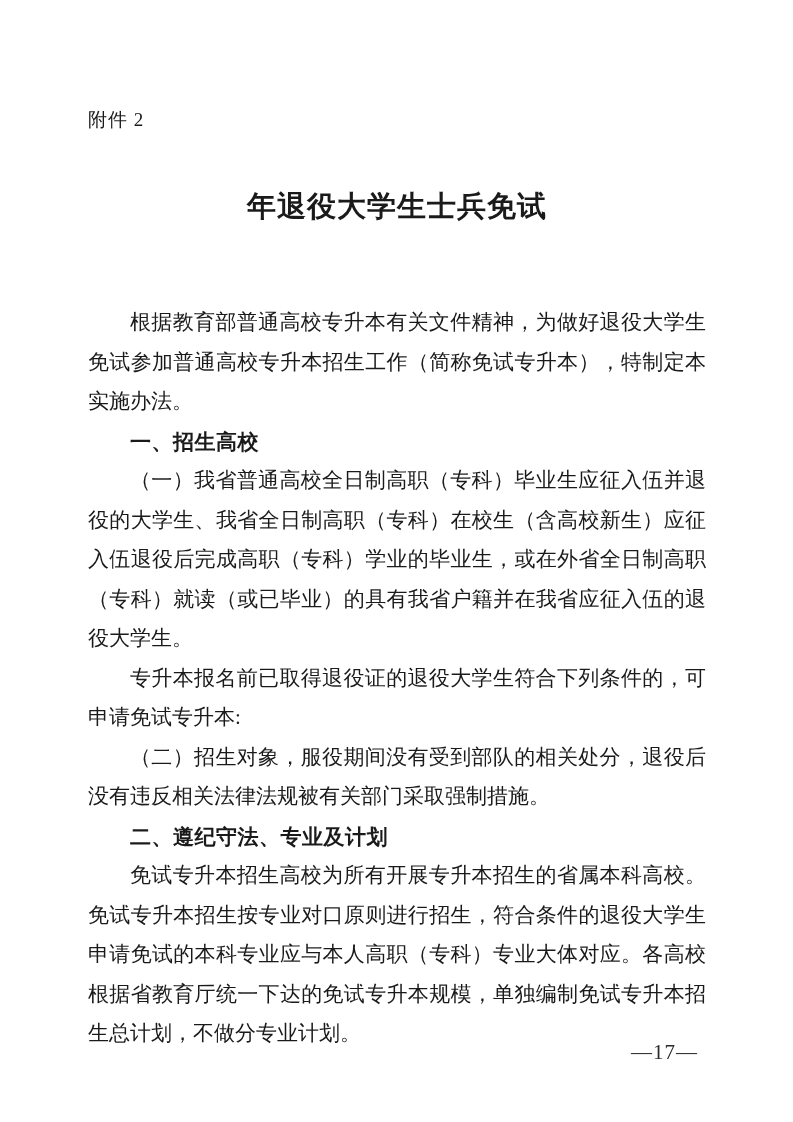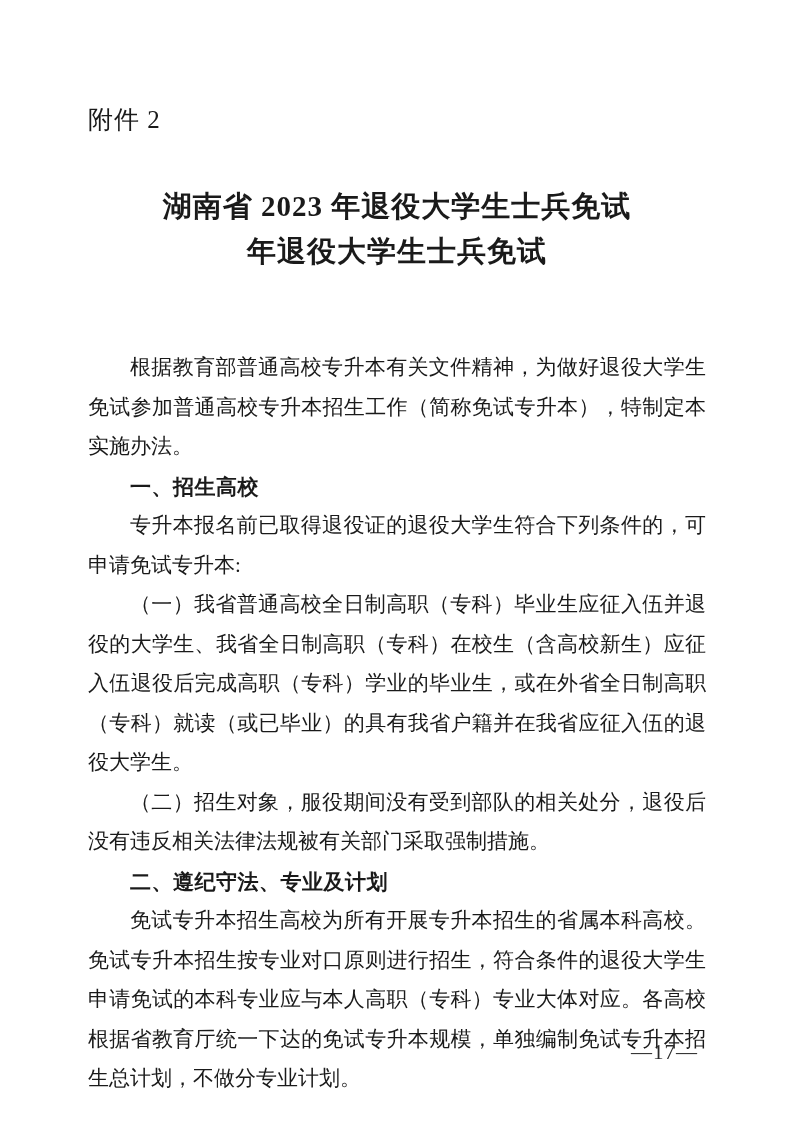--- a/index.html
+++ b/index.html
@@ -18,21 +18,21 @@
     overflow: hidden;
     box-sizing: border-box;
   }
   .content {
     position: absolute;
     left: 88px;
     top: 108px;
     width: 618px;
   }
   .attachment-label {
-    font-size: 25px;
+    font-size: 19px;
     line-height: 24px;
     letter-spacing: 1px;
   }
   .doc-title {
     margin-top: 52px;
     text-align: center;
     font-weight: bold;
     font-size: 29px;
     line-height: 45px;
     letter-spacing: 1px;
@@ -66,29 +66,28 @@
 </style>
 </head>
 <body>
 
 <div class="page">
   <div class="content">
 
     <div class="attachment-label">附件 2</div>
 
     <div class="doc-title">
-      <div>湖南省 2023 年退役大学生士兵免试</div>
       <div>年退役大学生士兵免试</div>
     </div>
 
     <div class="body-text">
       <p class="para">根据教育部普通高校专升本有关文件精神，为做好退役大学生免试参加普通高校专升本招生工作（简称免试专升本），特制定本实施办法。</p>
       <p class="heading">一、招生高校</p>
+      <p class="para">（一）我省普通高校全日制高职（专科）毕业生应征入伍并退役的大学生、我省全日制高职（专科）在校生（含高校新生）应征入伍退役后完成高职（专科）学业的毕业生，或在外省全日制高职（专科）就读（或已毕业）的具有我省户籍并在我省应征入伍的退役大学生。</p>
       <p class="para">专升本报名前已取得退役证的退役大学生符合下列条件的，可申请免试专升本:</p>
-      <p class="para">（一）我省普通高校全日制高职（专科）毕业生应征入伍并退役的大学生、我省全日制高职（专科）在校生（含高校新生）应征入伍退役后完成高职（专科）学业的毕业生，或在外省全日制高职（专科）就读（或已毕业）的具有我省户籍并在我省应征入伍的退役大学生。</p>
       <p class="para">（二）招生对象，服役期间没有受到部队的相关处分，退役后没有违反相关法律法规被有关部门采取强制措施。</p>
       <p class="heading">二、遵纪守法、专业及计划</p>
       <p class="para">免试专升本招生高校为所有开展专升本招生的省属本科高校。免试专升本招生按专业对口原则进行招生，符合条件的退役大学生申请免试的本科专业应与本人高职（专科）专业大体对应。各高校根据省教育厅统一下达的免试专升本规模，单独编制免试专升本招生总计划，不做分专业计划。</p>
     </div>
 
   </div>
 
   <div class="page-number">—17—</div>
 </div>
 

